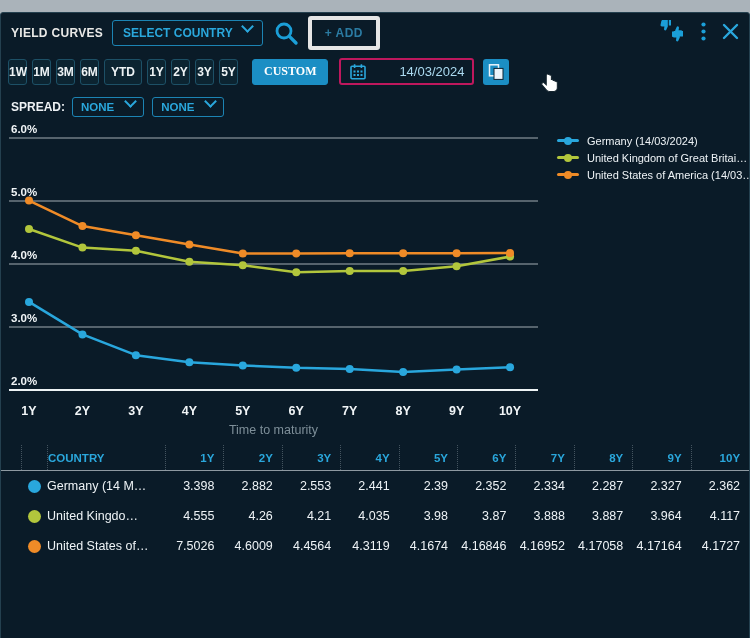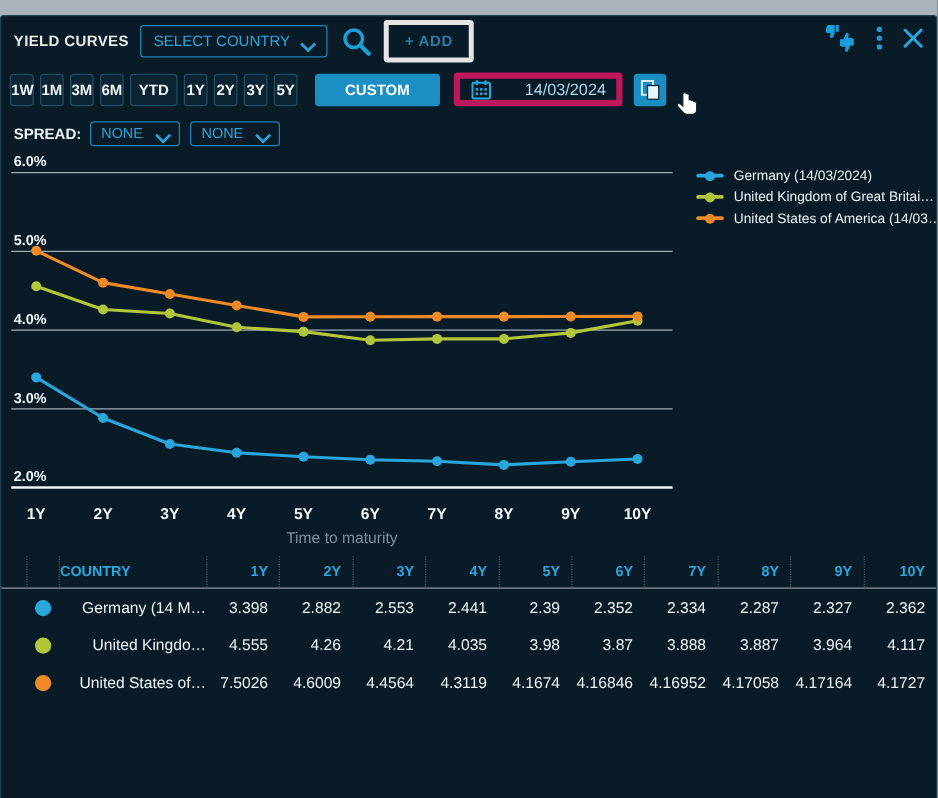--- a/index.html
+++ b/index.html
@@ -2,36 +2,36 @@
 <html><head>
 <meta charset="utf-8">
 <style>
   html,body{margin:0;padding:0;background:#aab3ba;font-family:"Liberation Sans",sans-serif;}
   .window{position:relative;width:748px;height:636px;background:#0a1b28;border:1px solid #24404f;
           border-radius:3px 3px 8px 8px;overflow:hidden;color:#e8eef2;margin-top:12px;}
   
   .row{display:flex;align-items:center;}
   .row1{height:40px;padding:0 10px;gap:9px;}
   .title{font-weight:bold;font-size:12px;color:#e9e9e7;letter-spacing:.3px;white-space:nowrap;}
-  .select{display:flex;align-items:flex-end;gap:10px;border:1px solid #1c84b4;border-radius:3px;
-          color:#2aa7dc;font-weight:normal;font-size:12px;padding:5px 10px;cursor:pointer;background:transparent;white-space:nowrap;}
+  .select{display:flex;align-items:flex-start;gap:10px;border:1px solid #1c84b4;border-radius:3px;
+          color:#2aa7dc;font-weight:bold;font-size:12px;padding:5px 10px;cursor:pointer;background:transparent;white-space:nowrap;}
   .chev{width:7px;height:7px;border-right:2px solid #2aa7dc;border-bottom:2px solid #2aa7dc;
         transform:rotate(45deg);margin-top:-4px;}
   .search-btn{display:flex;align-items:center;margin-left:1px;cursor:pointer;}
   .add-btn{background:transparent;border:4px solid #e5e5e5;color:#2b7ba2;font-weight:bold;font-size:12px;
            padding:6px 13px;border-radius:3px;letter-spacing:.5px;white-space:nowrap;}
   .right-icons{margin-left:auto;display:flex;align-items:center;gap:16px;}
   .row2{height:37px;padding:0 7px;gap:5px;}
   .pbtn{width:19px;height:26px;background:#0c2431;border:1px solid #1d5066;color:#eef3f5;
         font-weight:bold;font-size:12px;border-radius:3px;padding:0;font-family:inherit;}
   .pbtn.wide{width:38px;}
   .custom-btn{height:26px;background:#1b8ec4;border:1px solid #1b8ec4;color:#fff;font-weight:bold;
-              font-size:12px;border-radius:3px;padding:0 23px;margin-left:9px;font-family:Liberation Sans, sans-serif;}
+              font-size:12px;border-radius:3px;padding:0 11px;margin-left:9px;font-family:Liberation Serif, serif;}
   .date-box{display:flex;align-items:center;box-sizing:border-box;height:27px;width:135px;
-            border:5px solid #be185d;border-radius:3px;padding:0 8px;margin-left:6px;}
+            border:2px solid #be185d;border-radius:3px;padding:0 8px;margin-left:6px;}
   .date-val{margin-left:auto;color:#abdaf0;font-size:13px;}
   .copy-btn{width:26px;height:26px;background:#1b8ec4;border-radius:3px;margin-left:4px;
             display:flex;align-items:center;justify-content:center;}
   .cursor-svg{position:absolute;left:538px;top:58px;z-index:9;pointer-events:none;}
   .row3{height:33px;padding:0 10px;gap:7px;}
   .spread-label{font-weight:bold;font-size:12px;color:#eef2f5;}
   .spread-sel{padding:3px 8px;font-size:11.5px;gap:12px;}
   
   .chart{position:relative;height:322px;}
   .chart svg.plot{position:absolute;left:0;top:0;}
@@ -40,21 +40,21 @@
   .lmark{position:relative;width:22px;height:3px;border-radius:2px;flex:0 0 22px;}
   .ldot{position:absolute;left:7px;top:-2.5px;width:8px;height:8px;border-radius:50%;}
   
   .table{font-size:12.5px;}
   .thead{display:flex;align-items:center;height:25px;border-bottom:1px solid #8e99a1;}
   .th{color:#2aa7dc;font-weight:bold;font-size:11.5px;box-sizing:border-box;height:100%;
       display:flex;align-items:center;}
   .sep{border-left:1px dotted #44545f;}
   .c0{width:20px;flex:0 0 20px;}
   .c1{width:26px;flex:0 0 26px;display:flex;align-items:center;justify-content:center;}
-  .cname{width:118px;flex:0 0 118px;overflow:hidden;white-space:nowrap;text-align:right;}
+  .cname{width:118px;flex:0 0 118px;overflow:hidden;white-space:nowrap;}
   .cnum{flex:1;justify-content:flex-end;text-align:right;padding-right:9px;}
   .trow{display:flex;align-items:center;height:30px;color:#eef3f6;}
   .trow .cnum{display:flex;align-items:center;}
   .dot{width:13px;height:13px;border-radius:50%;}
 </style>
 </head>
 <body>
 
 <div class="window">
 

